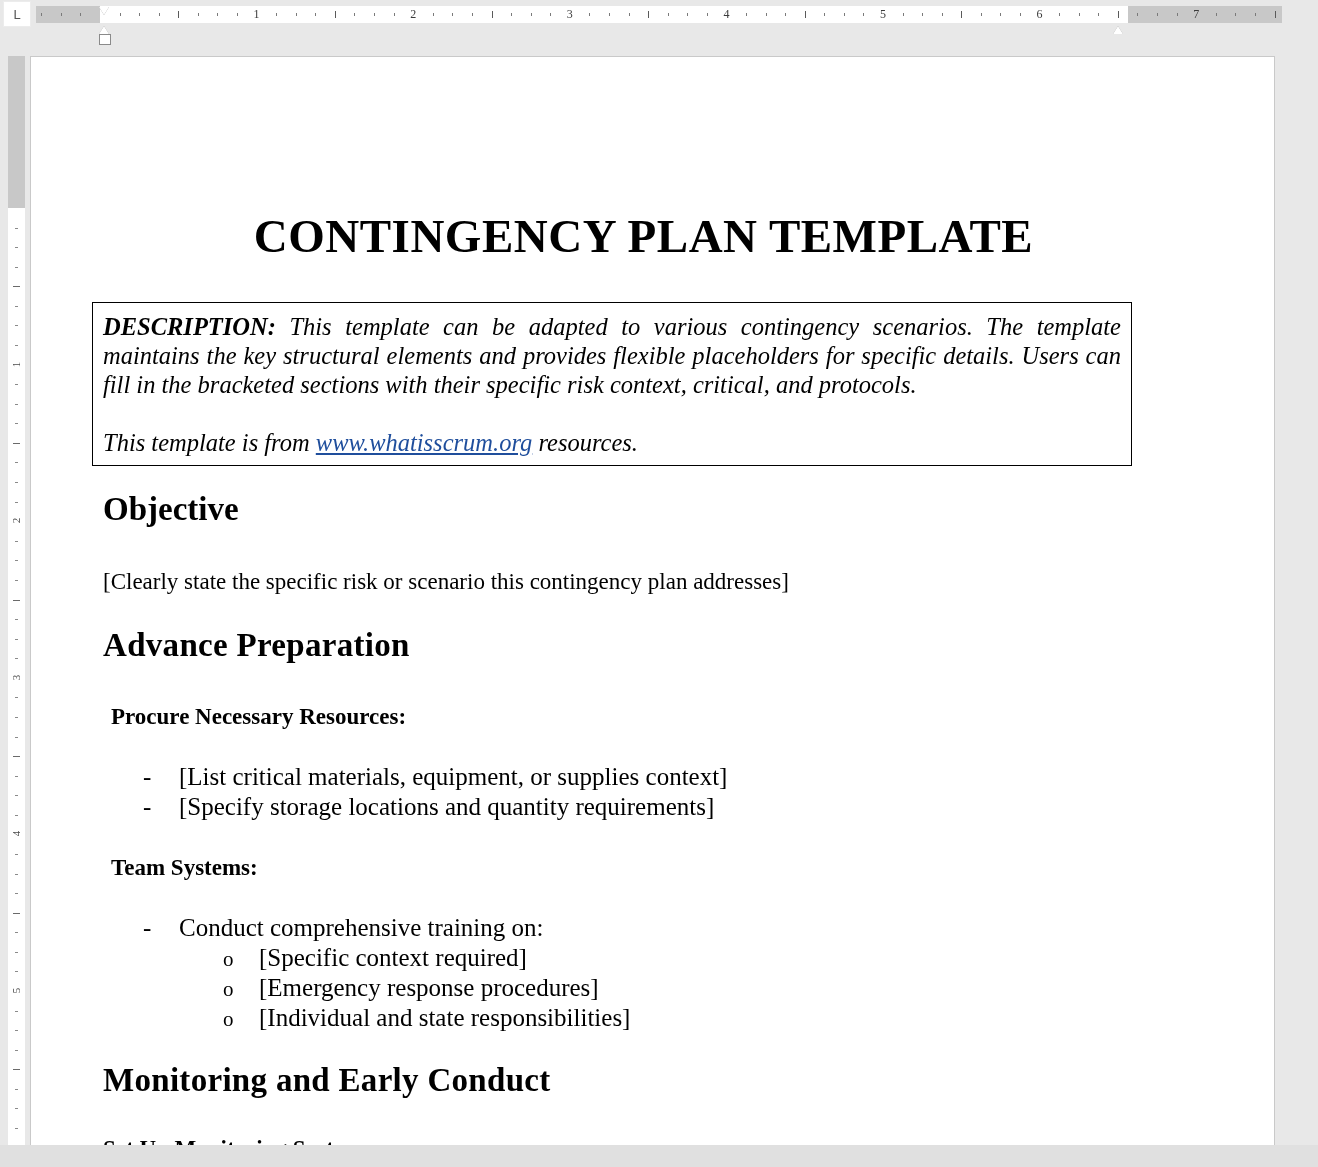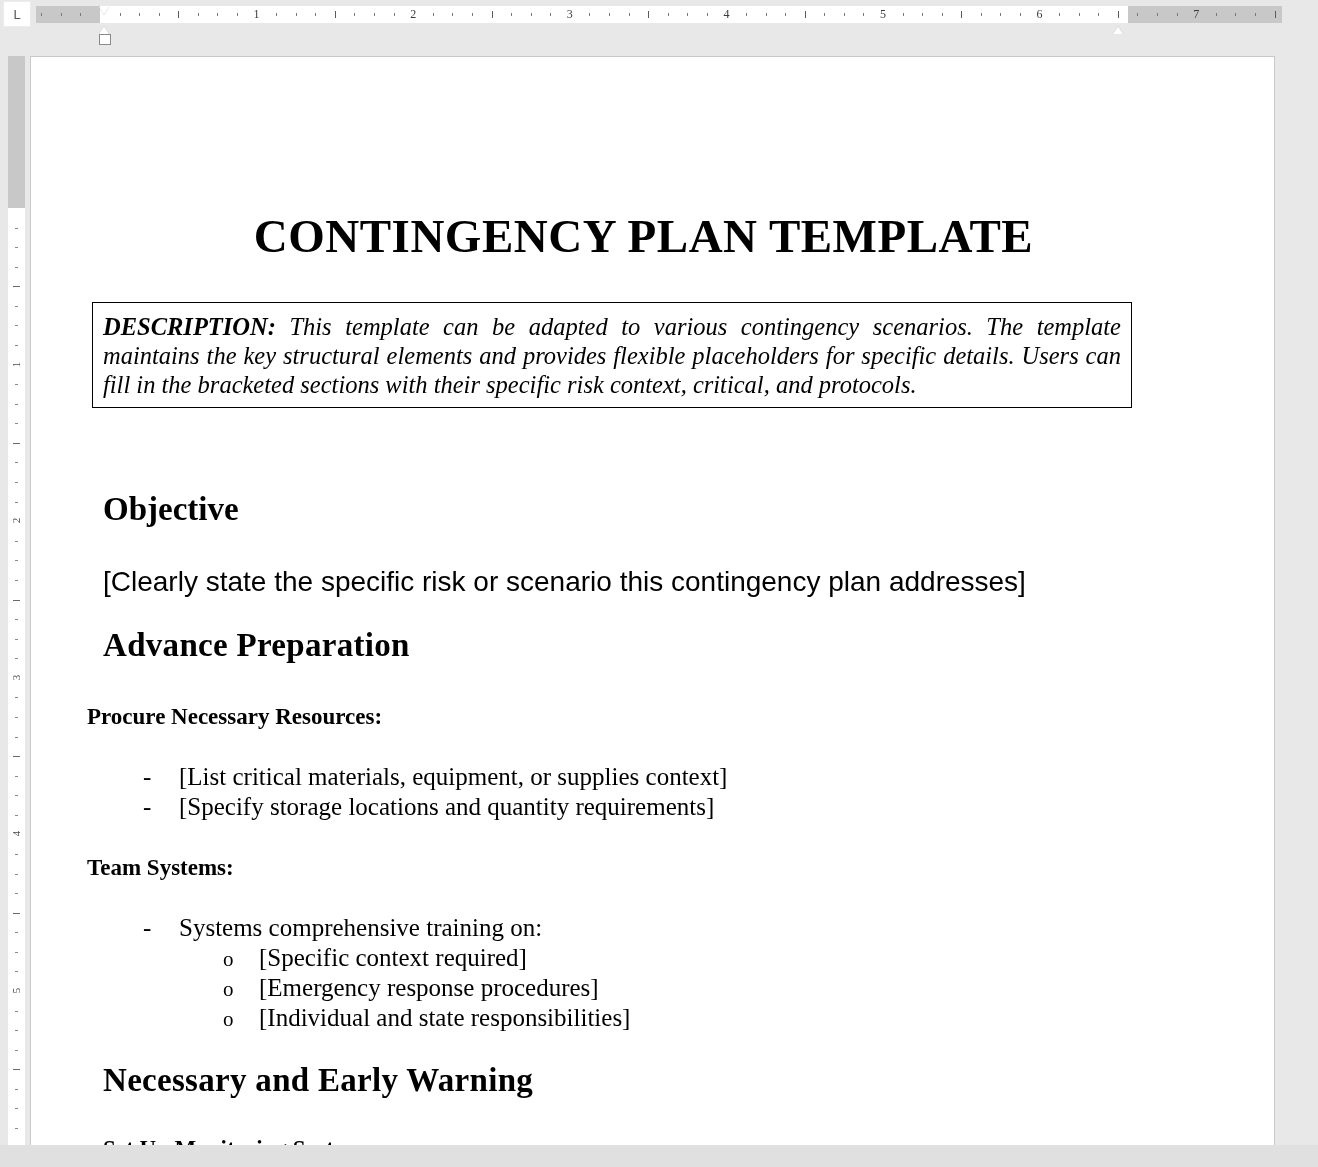--- a/index.html
+++ b/index.html
@@ -213,30 +213,30 @@
   }
   .h1.wide {
     font-stretch: expanded;
     letter-spacing: 0.3px;
     text-align: right;
   }
 
   .body-text {
     position: absolute;
     left: 72px;
-    font-family: Liberation Sans, sans-serif;
-    font-size: 28px;
+    font-family: Liberation Serif, serif;
+    font-size: 23px;
     line-height: 30px;
     color: #000;
     white-space: nowrap;
   }
 
   .h2 {
     position: absolute;
-    left: 56px;
+    left: 80px;
     font-family: "Liberation Serif", serif;
     font-weight: bold;
     font-size: 23px;
     color: #000;
     white-space: nowrap;
   }
 
   .bullet-row {
     position: absolute;
     font-family: "Liberation Serif", serif;
@@ -420,20 +420,21 @@
     </div>
 </div>
 
 <div id="page">
   <div class="page-body">
 
     <div class="doc-title">CONTINGENCY PLAN TEMPLATE</div>
 
     <div class="desc-box">
       <p class="desc-para"><span class="desc-label">DESCRIPTION:</span><span> This template can be adapted to various contingency scenarios. The template maintains the key structural elements and provides flexible placeholders for specific details. Users can fill in the bracketed sections with their specific risk context, critical, and protocols.</span></p>
+      <p class="desc-para second"><span>This template is from </span><a class="doc-link" href="#">www.whatisscrum.org</a><span> resources.</span></p>
     </div>
 
     <div class="h1" style="top:434px;">Objective</div>
     <div class="body-text" style="top:510px;">[Clearly state the specific risk or scenario this contingency plan addresses]</div>
 
     <div class="h1 wide" style="top:570px;">Advance Preparation</div>
 
     <div class="h2" style="top:647px;">Procure Necessary Resources:</div>
 
     <div class="bullet-row lvl1" style="top:705px;">
@@ -442,35 +443,35 @@
     </div>
     <div class="bullet-row lvl1" style="top:735px;">
       <span class="bullet-mark">-</span>
       <span class="bullet-text">[Specify storage locations and quantity requirements]</span>
     </div>
 
     <div class="h2" style="top:798px;">Team Systems:</div>
 
     <div class="bullet-row lvl1" style="top:856px;">
       <span class="bullet-mark">-</span>
-      <span class="bullet-text">Systems comprehensive training on:</span>
+      <span class="bullet-text">Conduct comprehensive training on:</span>
     </div>
     <div class="bullet-row lvl2" style="top:886px;">
       <span class="bullet-mark">o</span>
       <span class="bullet-text">[Specific context required]</span>
     </div>
     <div class="bullet-row lvl2" style="top:916px;">
       <span class="bullet-mark">o</span>
       <span class="bullet-text">[Emergency response procedures]</span>
     </div>
     <div class="bullet-row lvl2" style="top:946px;">
       <span class="bullet-mark">o</span>
       <span class="bullet-text">[Individual and state responsibilities]</span>
     </div>
 
-    <div class="h1 wide" style="top:1005px;">Necessary and Early Warning</div>
+    <div class="h1 wide" style="top:1005px;">Monitoring and Early Conduct</div>
 
     <div class="clipped" style="top:1077px;">Set Up Monitoring Systems:</div>
 
   </div>
 </div>
 
 <div id="bottom-strip"></div>
 
 </body></html>

